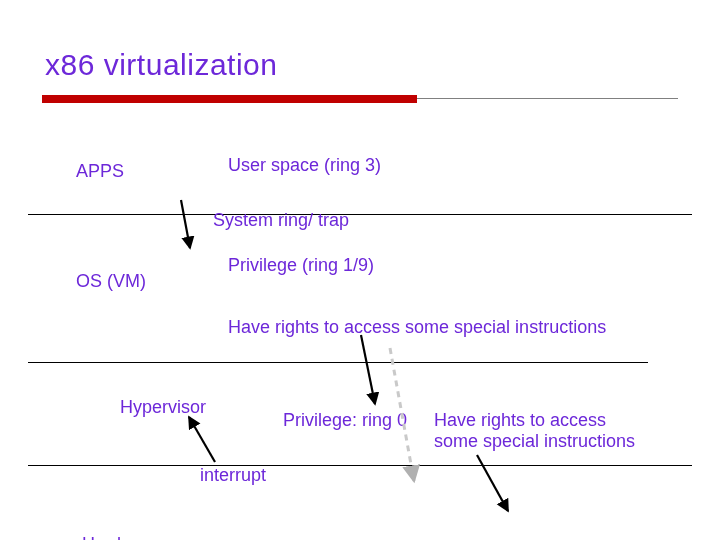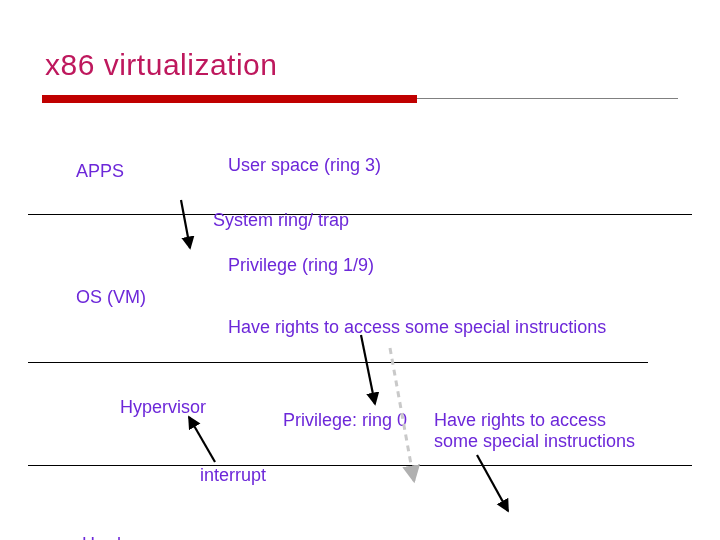--- a/index.html
+++ b/index.html
@@ -14,21 +14,21 @@
     background: #ffffff;
     font-family: "Liberation Sans", sans-serif;
     overflow: hidden;
   }
   
   #title {
     position: absolute;
     left: 45px;
     top: 48px;
     font-size: 30px;
-    color: #be185d;
+    color: #6d28d9;
     letter-spacing: 0.5px;
     white-space: nowrap;
   }
   
   #title-bar-thick {
     position: absolute;
     left: 42px;
     top: 95px;
     width: 375px;
     height: 8px;
@@ -56,21 +56,21 @@
   .lbl {
     position: absolute;
     font-size: 18px;
     color: #6d28d9;
     white-space: nowrap;
   }
   #lbl-apps        { left: 76px;  top: 161px; }
   #lbl-userspace   { left: 228px; top: 155px; }
   #lbl-syscall     { left: 213px; top: 210px; }
   #lbl-privilege12 { left: 228px; top: 255px; }
-  #lbl-osvm        { left: 76px;  top: 271px; margin-top: 16px; }
+  #lbl-osvm        { left: 76px;  top: 271px; }
   #lbl-rights1     { left: 228px; top: 317px; }
   #lbl-hypervisor  { left: 76px;  top: 397px; margin-left: 44px; }
   #lbl-privilege0  { left: 251px; top: 410px; margin-left: 32px; }
   #lbl-rights2 {
     left: 434px; top: 410px;
     line-height: 21px;
     white-space: normal;
     width: 215px;
   }
   #lbl-interrupt   { left: 200px; top: 465px; }

